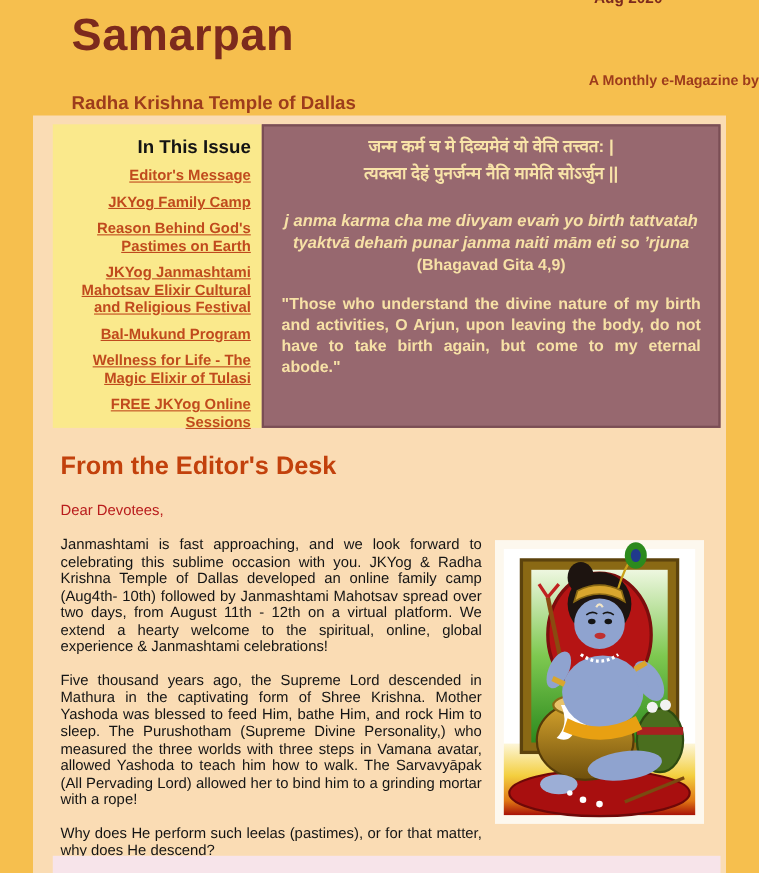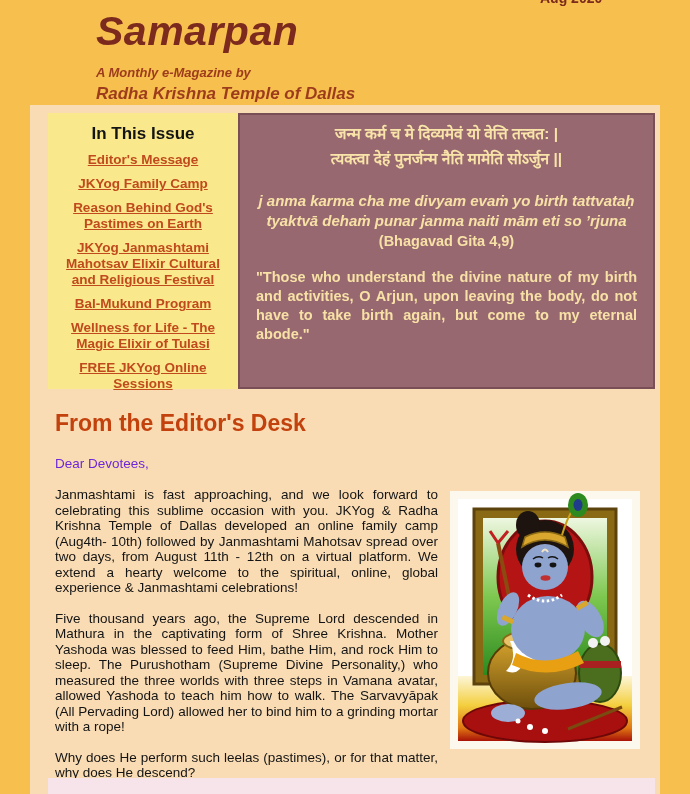--- a/index.html
+++ b/index.html
@@ -2,43 +2,43 @@
 <html><head>
 <meta charset="utf-8">
 <style>
   * { margin:0; padding:0; box-sizing:border-box; }
   html,body { width:690px; }
   body { font-family:"Liberation Sans","DejaVu Sans",sans-serif; }
   .page { position:relative; width:690px; height:794px; background:#f6bf4e; overflow:hidden; }
 
   .issue-date { position:absolute; top:-10px; left:540px; font-size:14px; font-weight:bold; color:#7c2a1d; }
 
-  .header { padding:8px 0 0 96px;font-style:italic; }
+  .header { padding:8px 0 0 65px; }
   .title { font-size:41px; font-weight:bold; color:#7c2a1d; letter-spacing:0.5px; line-height:46px; }
-  .subtitle { margin-top:11px; font-size:13px; font-weight:bold; color:#9d3c1c; }
+  .subtitle { margin-top:11px; font-size:13px; font-weight:bold; color:#9d3c1c;text-align:right; }
   .org { margin-top:4px; font-size:17px; font-weight:bold; color:#9d3c1c; }
 
   .wrapper { position:absolute; top:105px; left:30px; right:30px; bottom:0; background:#fadcb4; }
 
   .top-row { display:flex; margin:8px 5px 0 18px; height:276px; }
 
-  .sidebar { width:190px; background:#fae98c; text-align:center; padding:11px 10px; }
+  .sidebar { width:190px; background:#fae98c; text-align:right; padding:11px 10px; }
   .sidebar-heading { font-size:17px; font-weight:bold; color:#141414; margin-bottom:4px; }
   .sidebar-link { display:block; color:#c04a1d; font-weight:bold; font-size:13.5px; line-height:16px; text-decoration:underline; margin:8px 0; cursor:pointer; }
 
   .verse-box { flex:1; background:#97686f; border:2px solid #7a4e55; color:#f7e1a6; text-align:center; padding:6px 16px 10px; }
   .sanskrit-line { font-size:15.5px; line-height:25px; font-weight:bold; color:#f8e3a8; }
   .translit-line { font-style:italic; font-weight:bold; font-size:15px; line-height:20px; }
   .verse-ref { font-weight:bold; font-size:14.5px; line-height:20px; }
   .translit-block { margin-top:20px; }
   .translation { margin-top:17px; text-align:justify; font-weight:bold; font-size:14.5px; line-height:19px; }
 
   .editor { padding:21px 20px 0 25px; }
   .editor-heading { color:#c2410c; font-size:23px; font-weight:bold; }
-  .salutation { margin-top:19px; font-size:13.5px; color:#6d28d9; }
+  .salutation { margin-top:19px; font-size:13.5px; color:#b91c1c; }
   .editor-body { margin-top:16px; }
   .krishna-img { float:right; width:190px; height:258px; margin:4px 0 10px 12px; }
   .body-text { text-align:justify; font-size:13.5px; line-height:15.5px; color:#141414; margin-bottom:15px; }
 
   .pink-box { position:absolute; bottom:0; left:18px; right:5px; height:16px; background:#f7e4ea; }
 </style>
 </head>
 <body>
 
 <div class="page">

